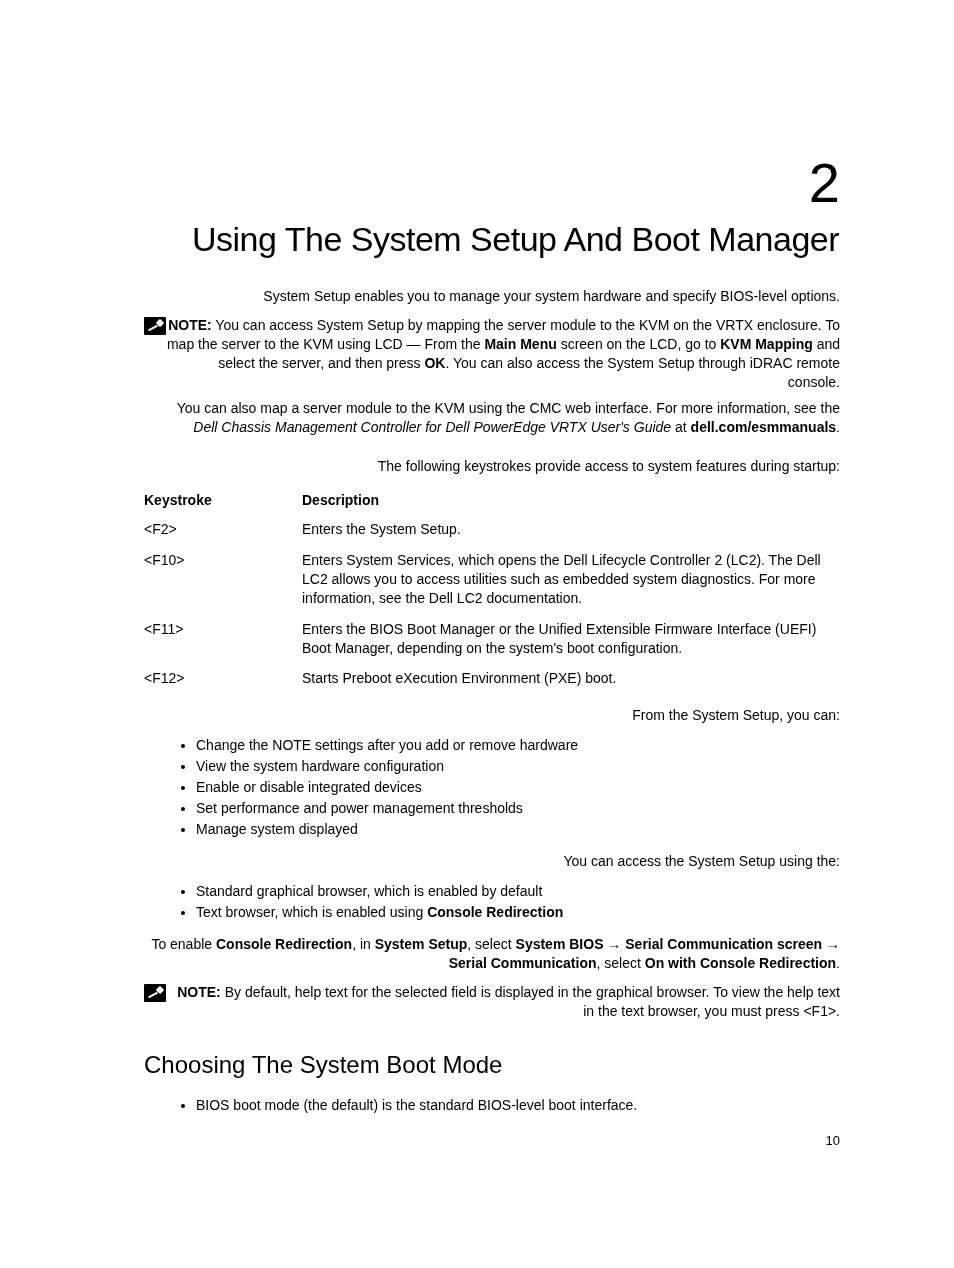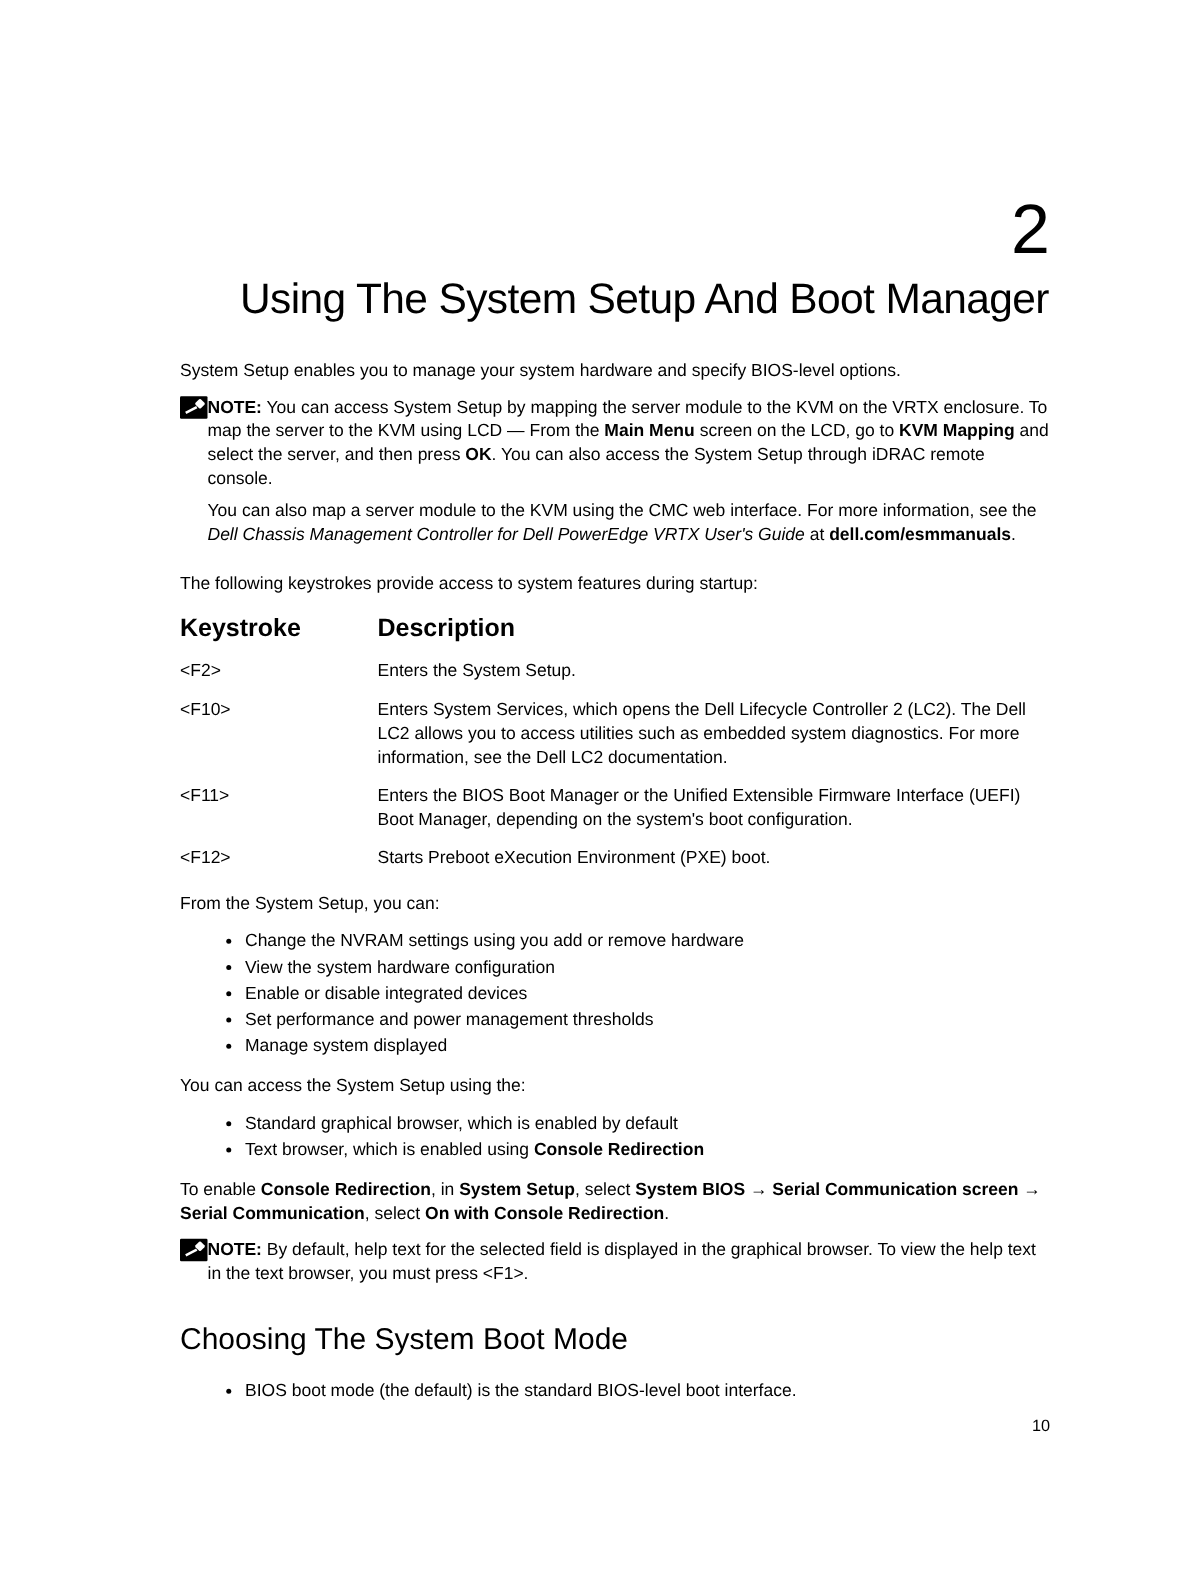--- a/index.html
+++ b/index.html
@@ -29,20 +29,21 @@
     margin-top: 160px;
     margin-bottom: 28px;
     font-family: "Arial Narrow", Arial, sans-serif;
     letter-spacing: -0.5px;
     margin-left: 48px;
   }
   .para {
     font-size: 14px;
     line-height: 1.35;
     margin: 0 0 10px 0;
+    text-align: right;
   }
   .note-block {
     display: flex;
     margin-bottom: 12px;
   }
   .note-icon {
     width: 22px;
     height: 18px;
     flex-shrink: 0;
     background: #000;
@@ -77,21 +78,21 @@
   .note-body .para { margin-bottom: 8px; }
   .bold { font-weight: 700; }
   .italic { font-style: italic; }
   table.keystroke {
     border-collapse: collapse;
     width: 100%;
     margin: 6px 0 12px 0;
   }
   table.keystroke th {
     text-align: left;
-    font-size: 20px;
+    font-size: 14px;
     font-weight: 700;
     padding: 6px 18px 6px 0;
     vertical-align: top;
   }
   table.keystroke td {
     font-size: 14px;
     padding: 6px 18px 6px 0;
     vertical-align: top;
     line-height: 1.35;
   }
@@ -168,21 +169,21 @@
       <tr>
         <td class="col-key">&lt;F12&gt;</td>
         <td>Starts Preboot eXecution Environment (PXE) boot.</td>
       </tr>
     </tbody>
   </table>
 
   <p class="para">From the System Setup, you can:</p>
 
   <ul class="bullets">
-    <li>Change the NVRAM settings using you add or remove hardware</li>
+    <li>Change the NOTE settings after you add or remove hardware</li>
     <li>View the system hardware configuration</li>
     <li>Enable or disable integrated devices</li>
     <li>Set performance and power management thresholds</li>
     <li>Manage system displayed</li>
   </ul>
 
   <p class="para">You can access the System Setup using the:</p>
 
   <ul class="bullets">
     <li>Standard graphical browser, which is enabled by default</li>

